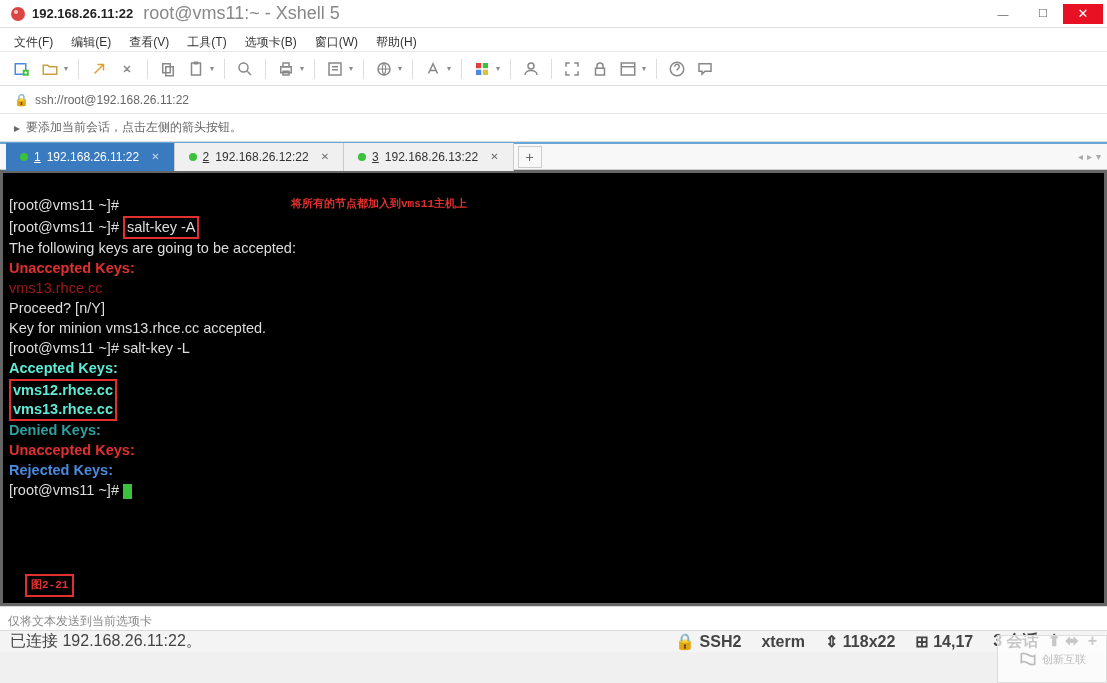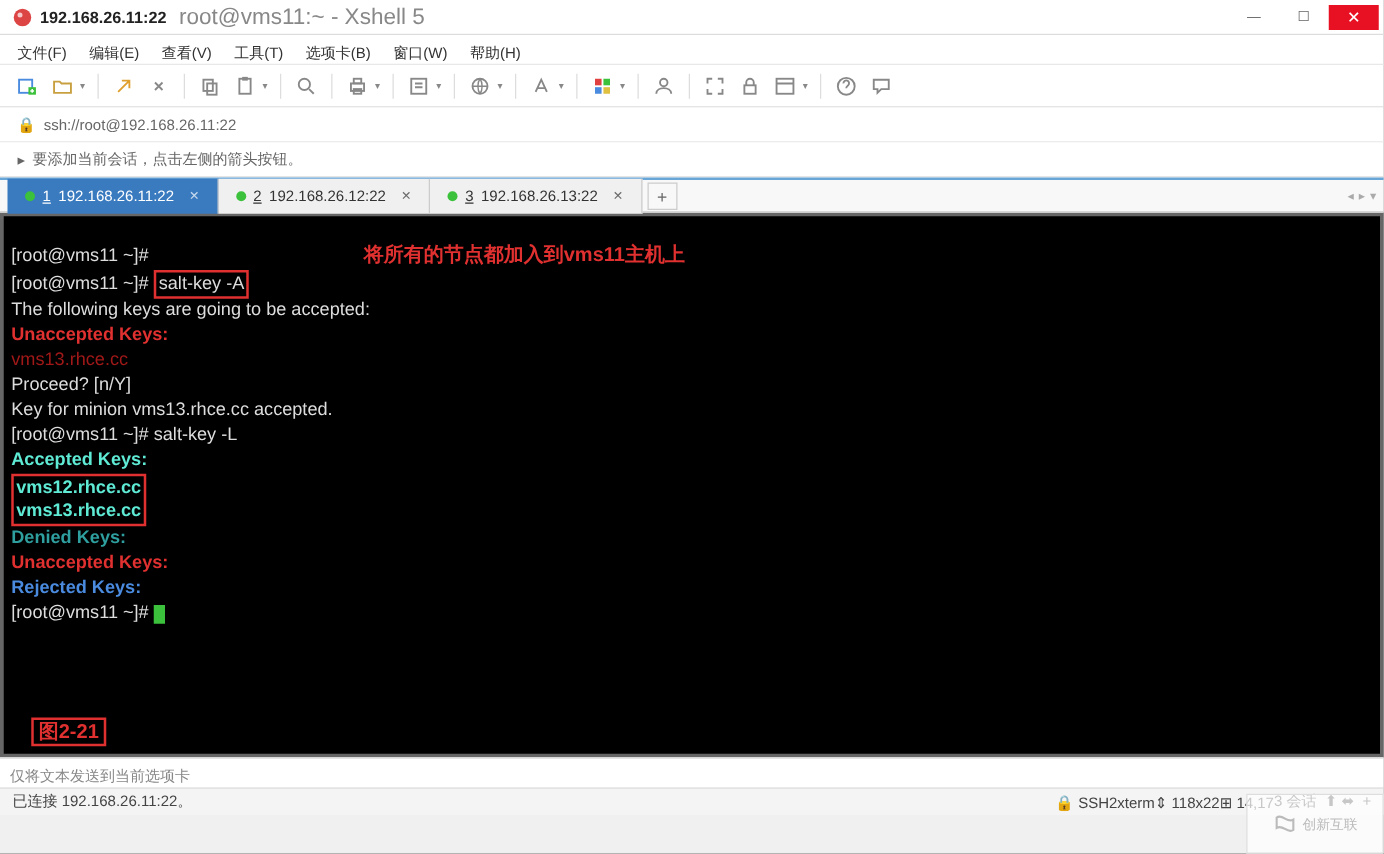--- a/index.html
+++ b/index.html
@@ -39,26 +39,26 @@
 .terminal-wrap { padding: 3px; background: #666; }
 .terminal { background: #000; color: #ddd; font-family: "Consolas","Courier New",monospace; font-size: 14.5px; line-height: 19px; height: 430px; padding: 4px 6px; white-space: pre; position: relative; overflow: hidden; }
 .terminal .cursor { display: inline-block; width: 9px; height: 15px; background: #3bc13b; vertical-align: text-bottom; }
 .tl-red { color: #e03030; font-weight: bold; }
 .tl-dred { color: #a01818; }
 .tl-blue { color: #4a8be0; font-weight: bold; }
 .tl-green { color: #5eead4; font-weight: bold; }
 .tl-cyan { color: #2e9e9e; font-weight: bold; }
 .tl-white { color: #ddd; }
 .box-red { border: 2px solid #e03030; padding: 0 2px; display: inline-block; }
-.annot { color: #e03030; font-weight: bold; font-family: Liberation Sans, sans-serif; font-size: 16px; position: absolute; }
+.annot { color: #e03030; font-weight: bold; font-family: Liberation Mono, monospace; font-size: 11px; position: absolute; }
 
 .sendbar { height: 24px; background: #fff; border-top: 1px solid #ddd; display: flex; align-items: flex-end; padding: 0 8px; font-size: 12px; color: #888; }
 
-.statusbar { height: 22px; background: #f4f4f4; border-top: 1px solid #ddd; display: flex; align-items: center; font-size: 12px; color: #444; padding: 0 10px; gap: 20px; position: relative; }
-.statusbar .right { margin-left: auto; display: flex; align-items: center; }
+.statusbar { height: 22px; background: #f4f4f4; border-top: 1px solid #ddd; display: flex; align-items: center; font-size: 16px; color: #444; padding: 0 10px; gap: 20px; position: relative; }
+.statusbar .right { margin-left: auto; display: flex; gap: 20px; align-items: center; font-weight: bold; }
 
 .watermark { position: absolute; right: 0; bottom: 0; width: 110px; height: 48px; display: flex; align-items: center; justify-content: center; color: #bbb; font-size: 11px; border: 1px solid #ddd; background: rgba(255,255,255,0.7); }
 .watermark svg { width: 20px; height: 20px; margin-right: 4px; }
 </style>
 </head>
 <body>
 
 <div class="titlebar">
   <svg class="app-icon" viewBox="0 0 16 16">
       <circle cx="8" cy="8" r="7" fill="#d44"></circle>

